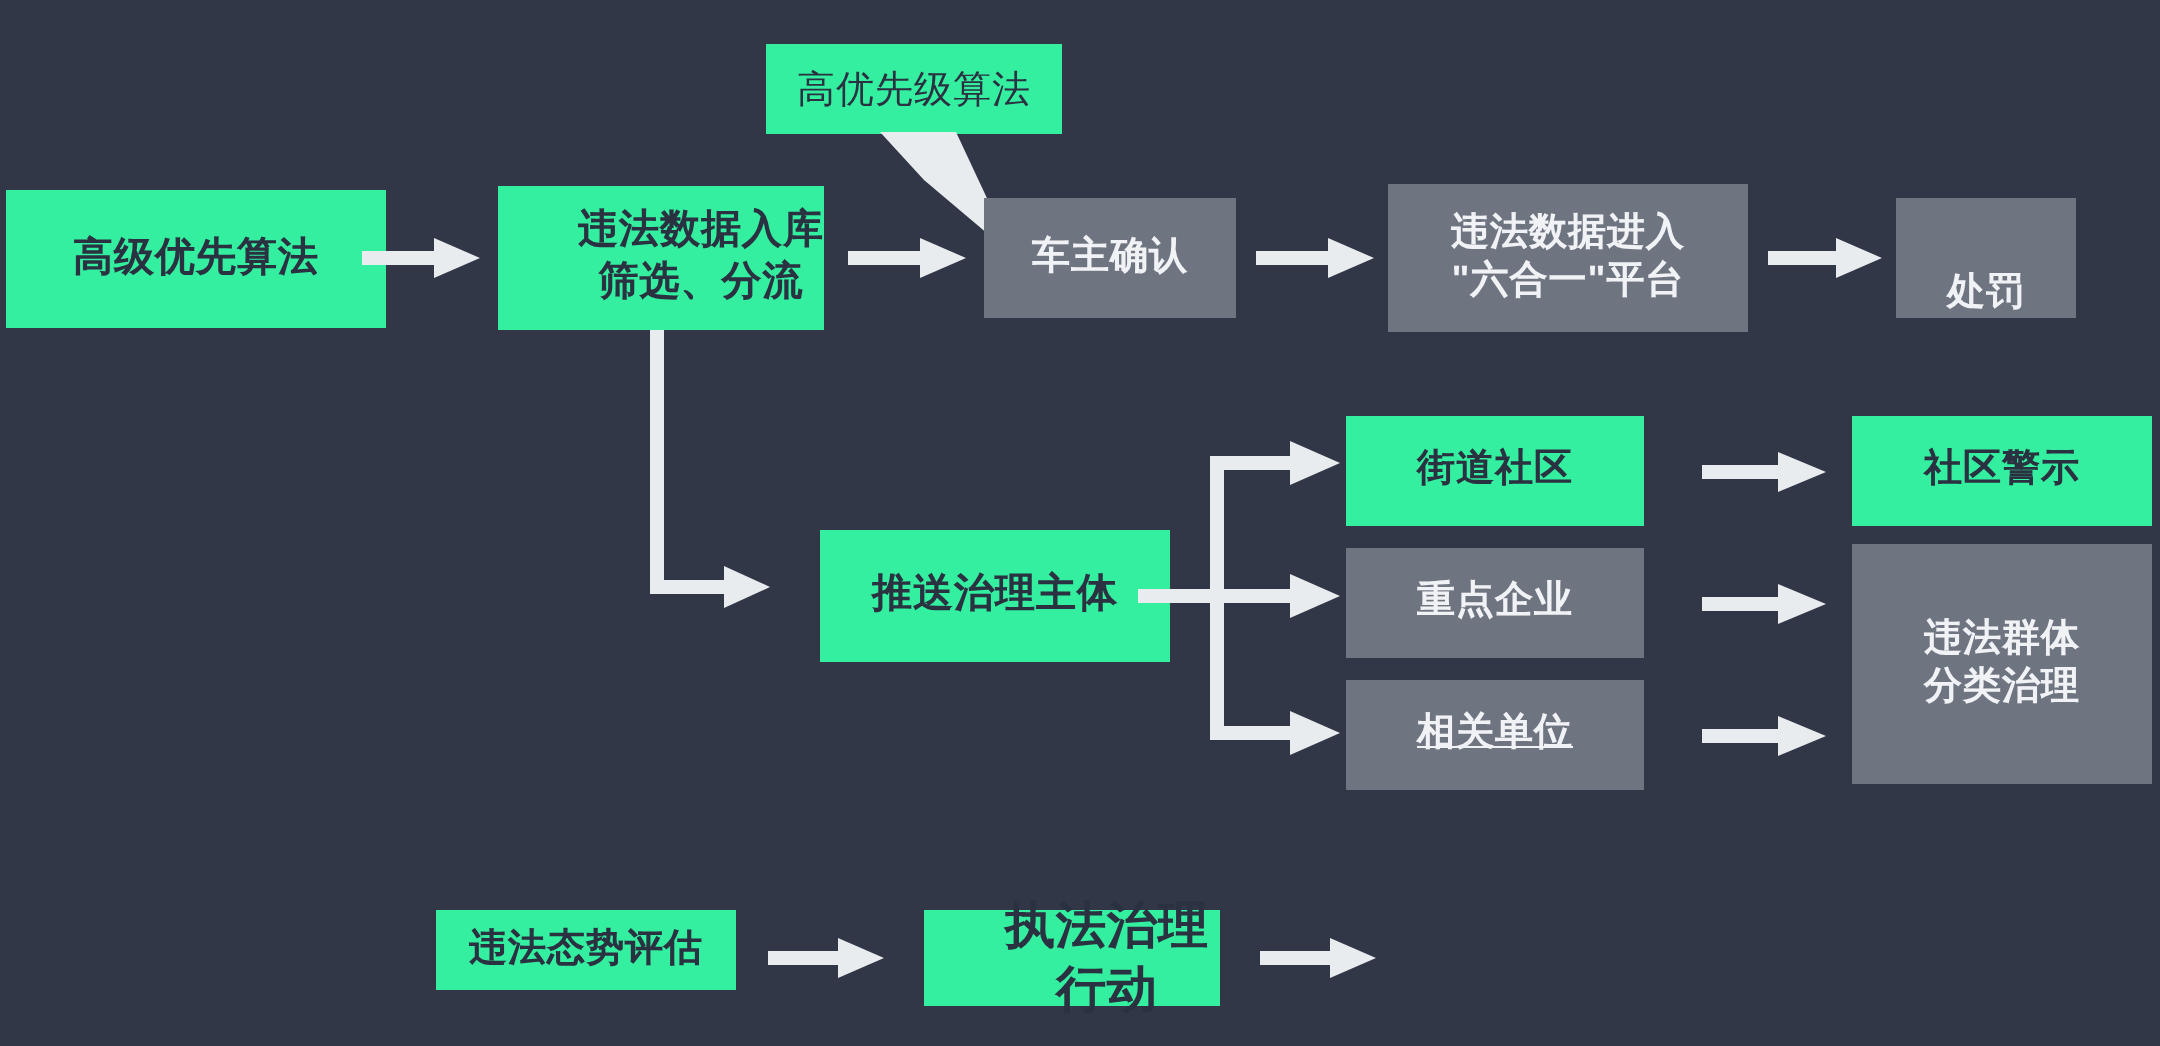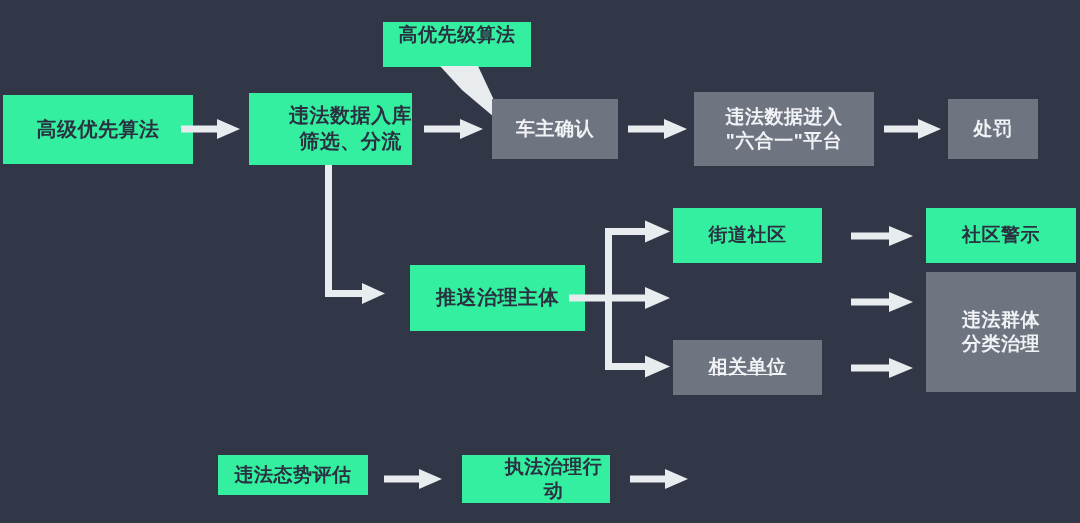--- a/index.html
+++ b/index.html
@@ -32,24 +32,25 @@
     color: #2a3140;
   }
   .node.gray {
     background: #6e7480;
     color: #f0f2f5;
   }
   .callout {
     position: absolute;
     box-sizing: border-box;
     display: flex;
+    align-items: center;
     justify-content: center;
     background: #34efa0;
     color: #2a3140;
-    font-weight: bold;
+    font-weight: normal;
     letter-spacing: 0.5px;
   }
   .arrow-svg {
     position: absolute;
     overflow: visible;
   }
   .arrow-svg path, .arrow-svg polygon {
     fill: #e9ecef;
     stroke: none;
   }
@@ -81,21 +82,21 @@
 
   <div class="node gray" style="left:694px; top:92px; width:180px; height:74px; font-size:19px;">
     <span>违法数据进入
 "六合一"平台</span>
   </div>
 
   <div class="node gray" style="left:492px; top:99px; width:126px; height:60px; font-size:19px;">
     <span>车主确认</span>
   </div>
 
-  <div class="node gray" style="left:948px; top:99px; width:90px; height:60px; font-size:19px;">
+  <div class="node gray" style="left:948px; top:99px; width:90px; height:60px; font-size:19px;align-items:flex-end;">
     <span>处罚</span>
   </div>
 
   <svg class="arrow-svg" style="left:181px; top:119px; width:59px; height:20px;" viewBox="0 0 59 20">
     <rect x="0" y="6.5" width="40" height="7" fill="#e9ecef"></rect>
     <polygon points="36,0 59,10 36,20"></polygon>
   </svg>
 
   <svg class="arrow-svg" style="left:424px; top:119px; width:59px; height:20px;" viewBox="0 0 59 20">
     <rect x="0" y="6.5" width="40" height="7" fill="#e9ecef"></rect>
@@ -134,20 +135,23 @@
     <polygon points="76,65 101,76 76,87"></polygon>
 
     <rect x="36" y="141" width="46" height="7" fill="#e9ecef"></rect>
     <polygon points="76,133.5 101,144.5 76,155.5"></polygon>
   </svg>
 
   <div class="node green" style="left:673px; top:208px; width:149px; height:55px; font-size:19px;">
     <span>街道社区</span>
   </div>
 
+  <div class="node gray" style="left:673px; top:274px; width:149px; height:55px; font-size:19px;">
+    <span>重点企业</span>
+  </div>
 
   <div class="node gray" style="left:673px; top:340px; width:149px; height:55px; font-size:19px;text-decoration:underline;">
     <span>相关单位</span>
   </div>
 
   <svg class="arrow-svg" style="left:851px; top:226px; width:62px; height:20px;" viewBox="0 0 62 20">
     <rect x="0" y="6.5" width="42" height="7" fill="#e9ecef"></rect>
     <polygon points="38,0 62,10 38,20"></polygon>
   </svg>
 
@@ -172,21 +176,21 @@
 
   <div class="node green" style="left:218px; top:455px; width:150px; height:40px; font-size:19px;">
     <span>违法态势评估</span>
   </div>
 
   <svg class="arrow-svg" style="left:384px; top:469px; width:58px; height:20px;" viewBox="0 0 58 20">
     <rect x="0" y="6.5" width="39" height="7" fill="#e9ecef"></rect>
     <polygon points="35,0 58,10 35,20"></polygon>
   </svg>
 
-  <div class="node green" style="left:462px; top:455px; width:148px; height:48px; font-size:19px;padding-left:35px;">
+  <div class="node green" style="left:462px; top:455px; width:148px; height:48px; font-size:25px;padding-left:35px;">
     <span>执法治理行动</span>
   </div>
 
   <svg class="arrow-svg" style="left:630px; top:469px; width:58px; height:20px;" viewBox="0 0 58 20">
     <rect x="0" y="6.5" width="39" height="7" fill="#e9ecef"></rect>
     <polygon points="35,0 58,10 35,20"></polygon>
   </svg>
 
 
 </div>

